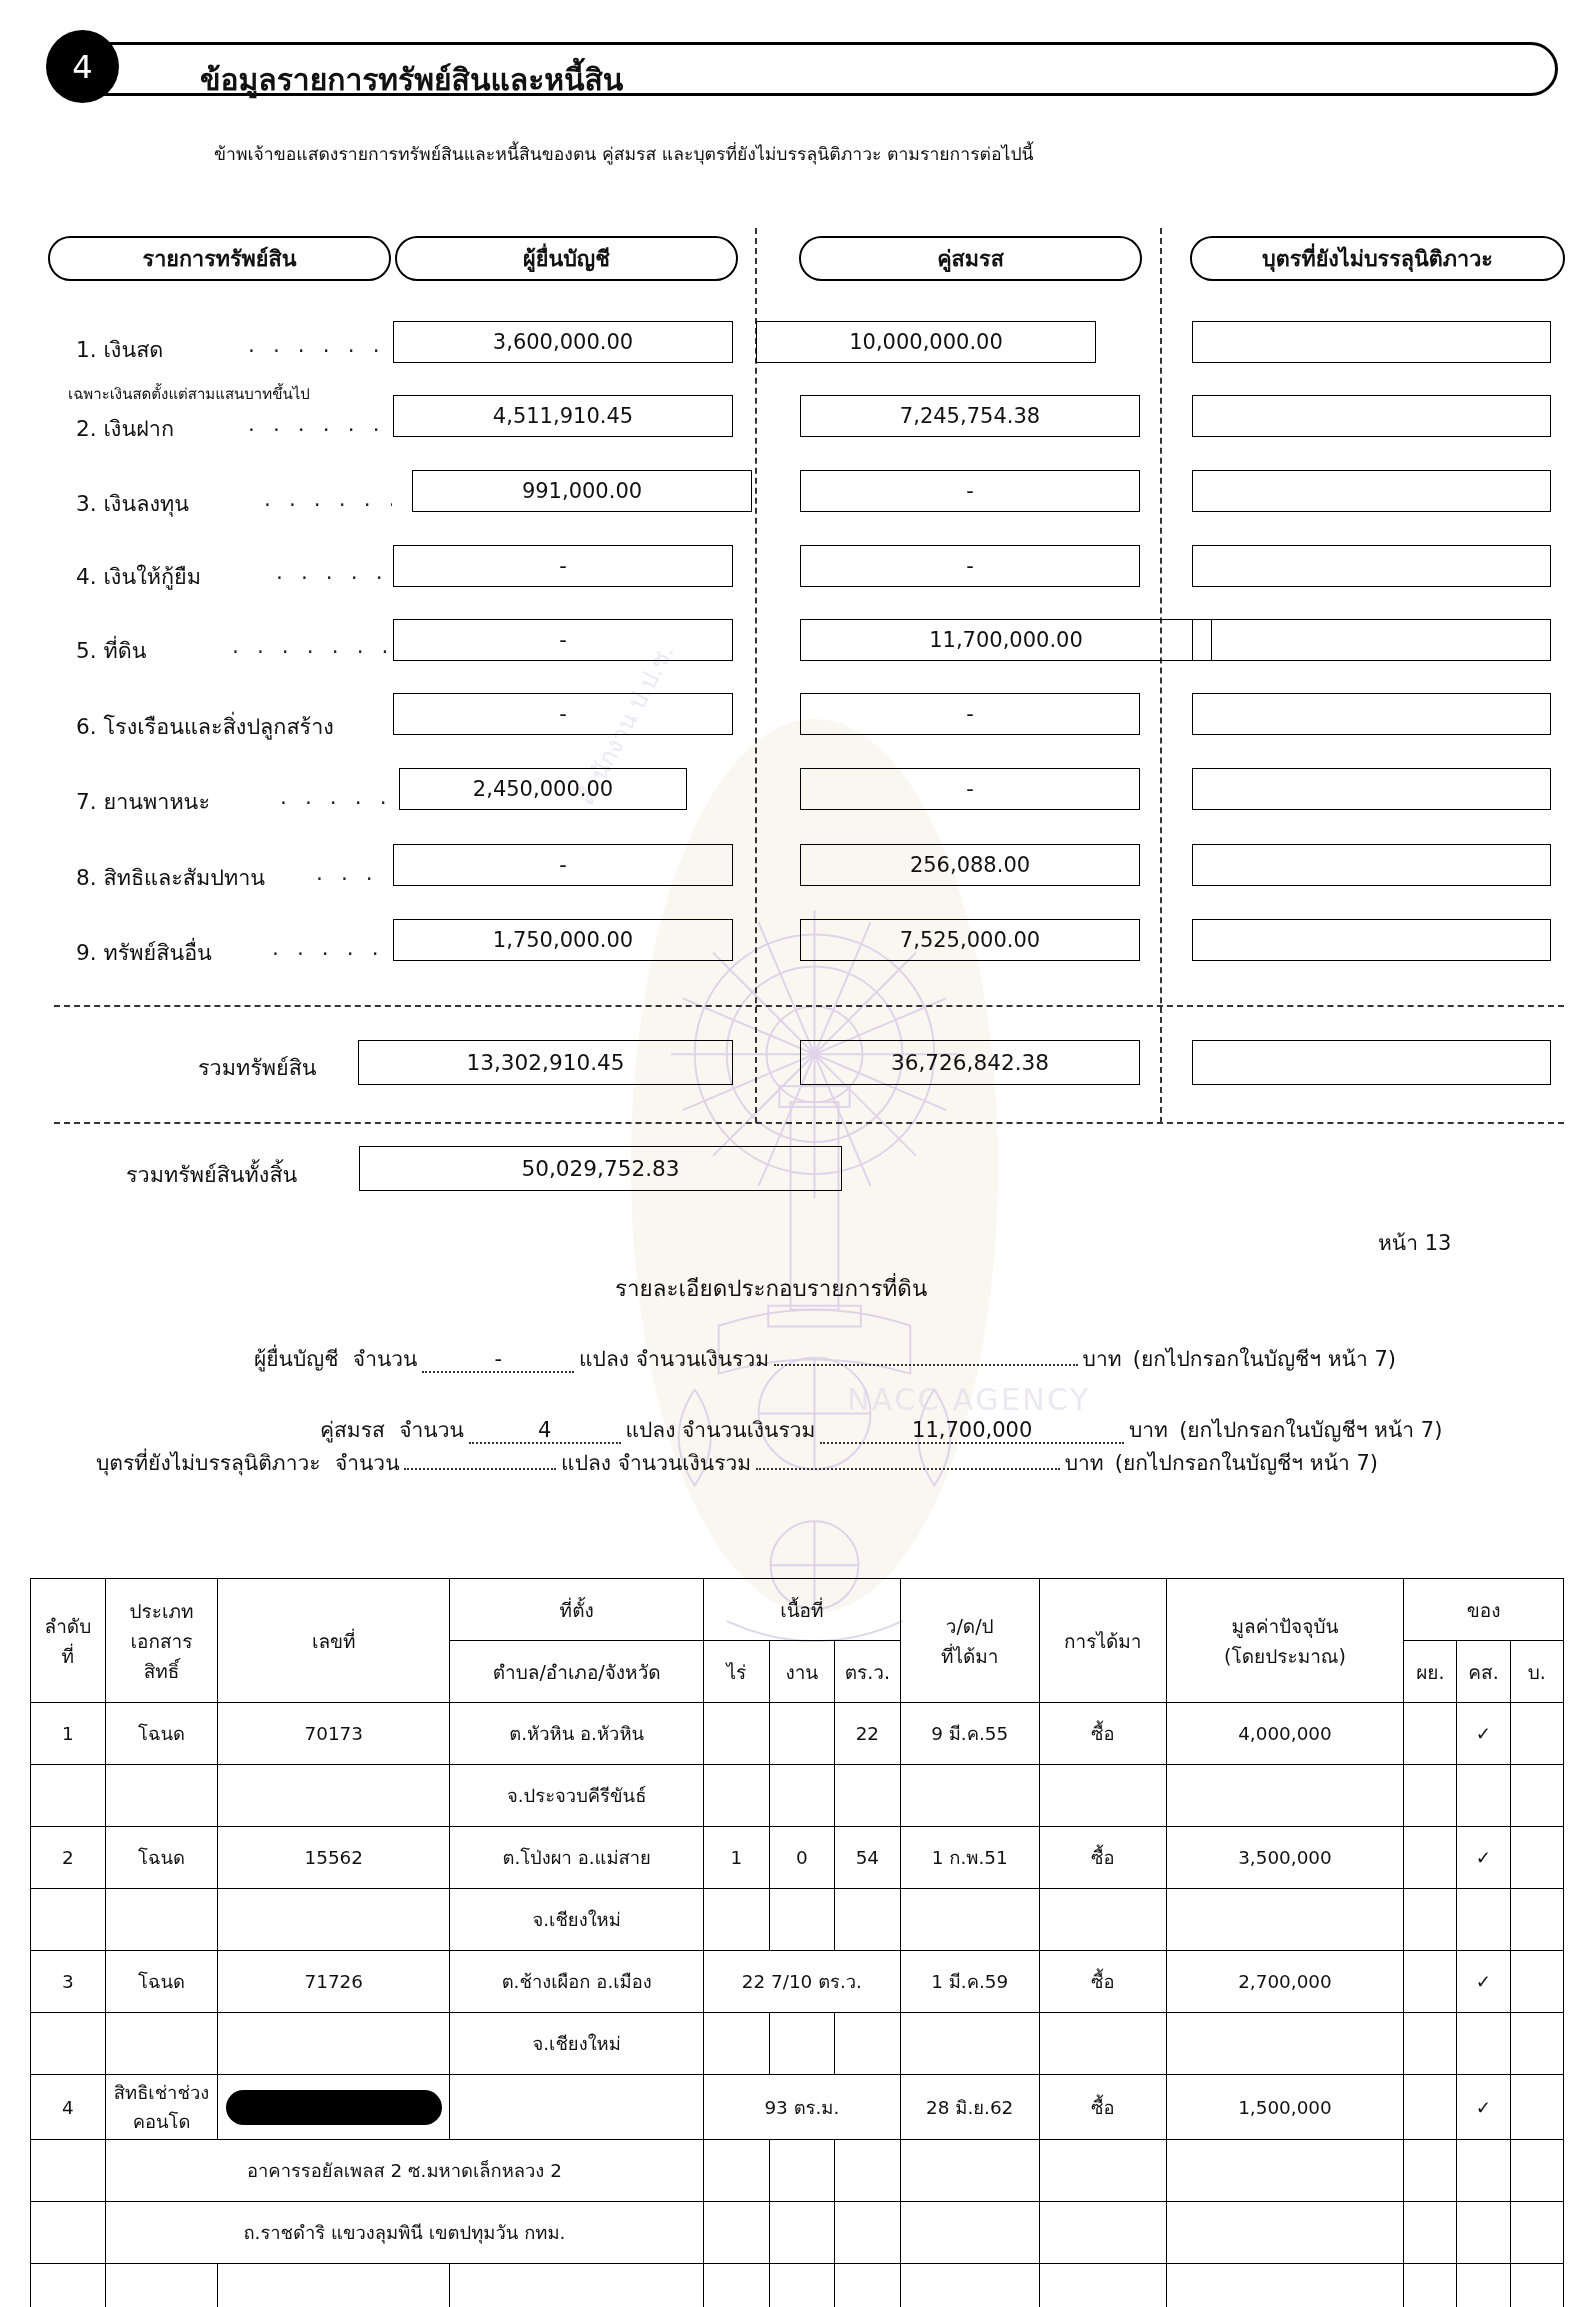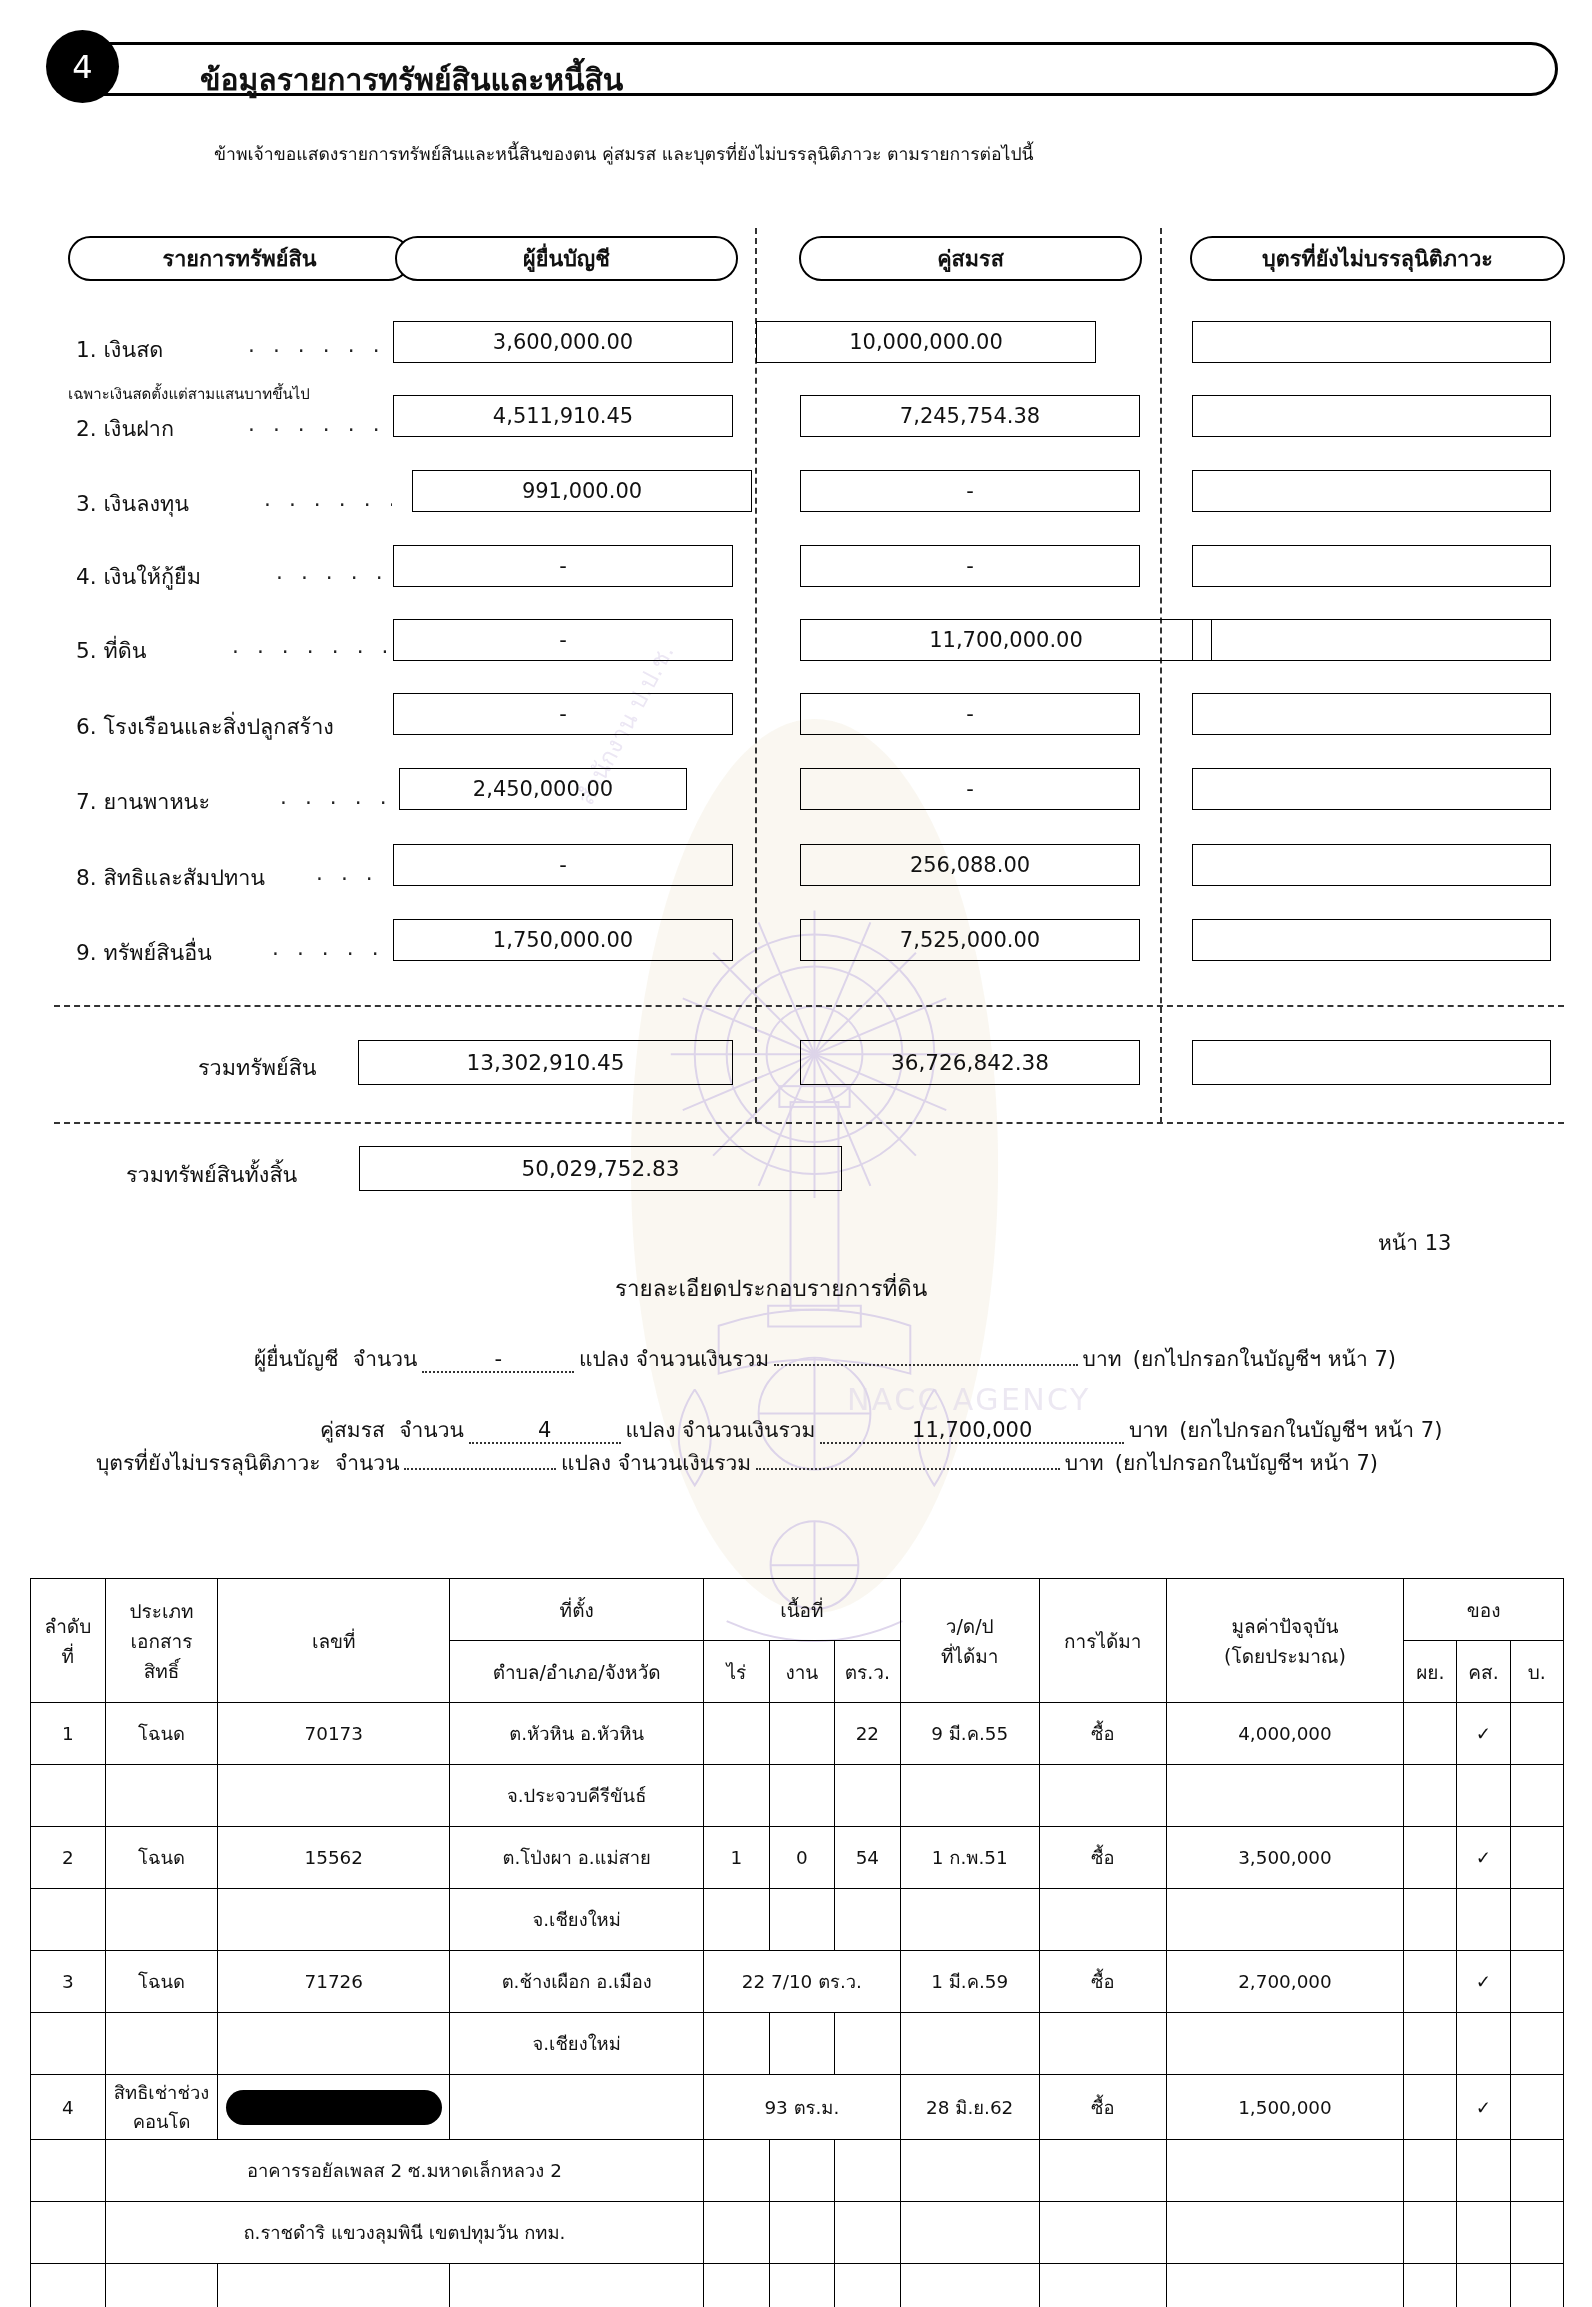--- a/index.html
+++ b/index.html
@@ -231,21 +231,21 @@
     </g>
   </svg>
 </div>
 <div class="wm-text" style="left:847px; top:1382px; font-size:30px; color:#ddd6e8;">NACC AGENCY</div>
 
 <div class="hdr"></div>
 <div class="hdr-badge">4</div>
 <div class="hdr-title">ข้อมูลรายการทรัพย์สินและหนี้สิน</div>
 <div class="hdr-sub">ข้าพเจ้าขอแสดงรายการทรัพย์สินและหนี้สินของตน  คู่สมรส  และบุตรที่ยังไม่บรรลุนิติภาวะ  ตามรายการต่อไปนี้</div>
 
-<div class="pill" style="left:68px;  top:236px; width:343px;font-family:Liberation Mono, monospace;">รายการทรัพย์สิน</div>
+<div class="pill" style="left:48px;  top:236px; width:343px;font-family:Liberation Mono, monospace;">รายการทรัพย์สิน</div>
 <div class="pill" style="left:395px; top:236px; width:343px;">ผู้ยื่นบัญชี</div>
 <div class="pill" style="left:799px;top:236px; width:343px;">คู่สมรส</div>
 <div class="pill" style="left:1190px;top:236px; width:375px;">บุตรที่ยังไม่บรรลุนิติภาวะ</div>
 
 <div class="vsep" style="left:755px;  top:228px; height:895px;"></div>
 <div class="vsep" style="left:1160px; top:228px; height:895px;"></div>
 
 <div class="arow-label" style="left:76px; top:332px;">
   <span>1.</span>
   <span>เงินสด</span>

